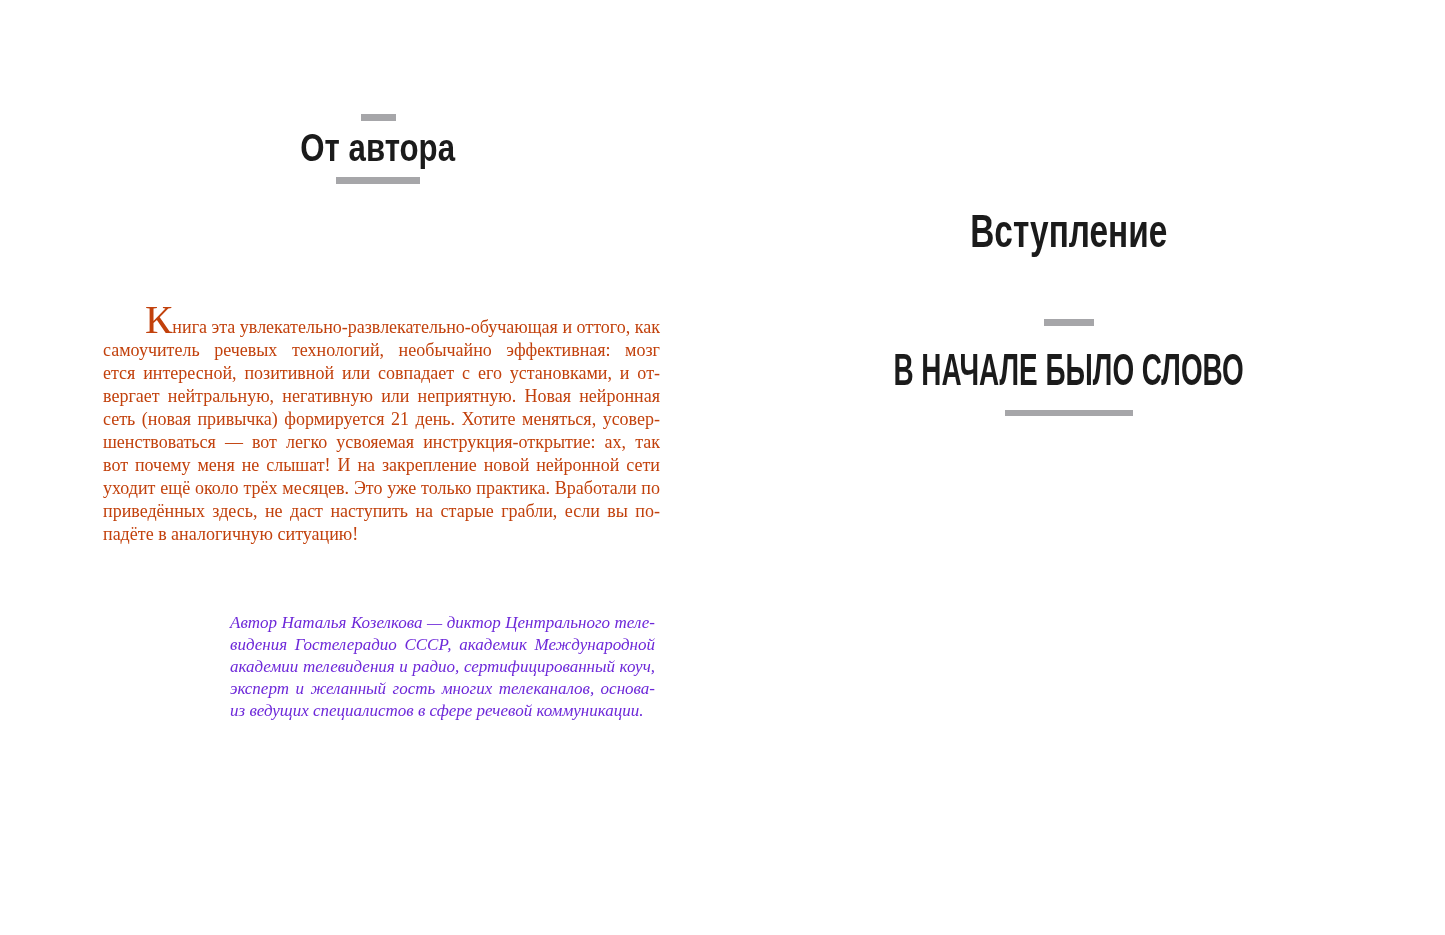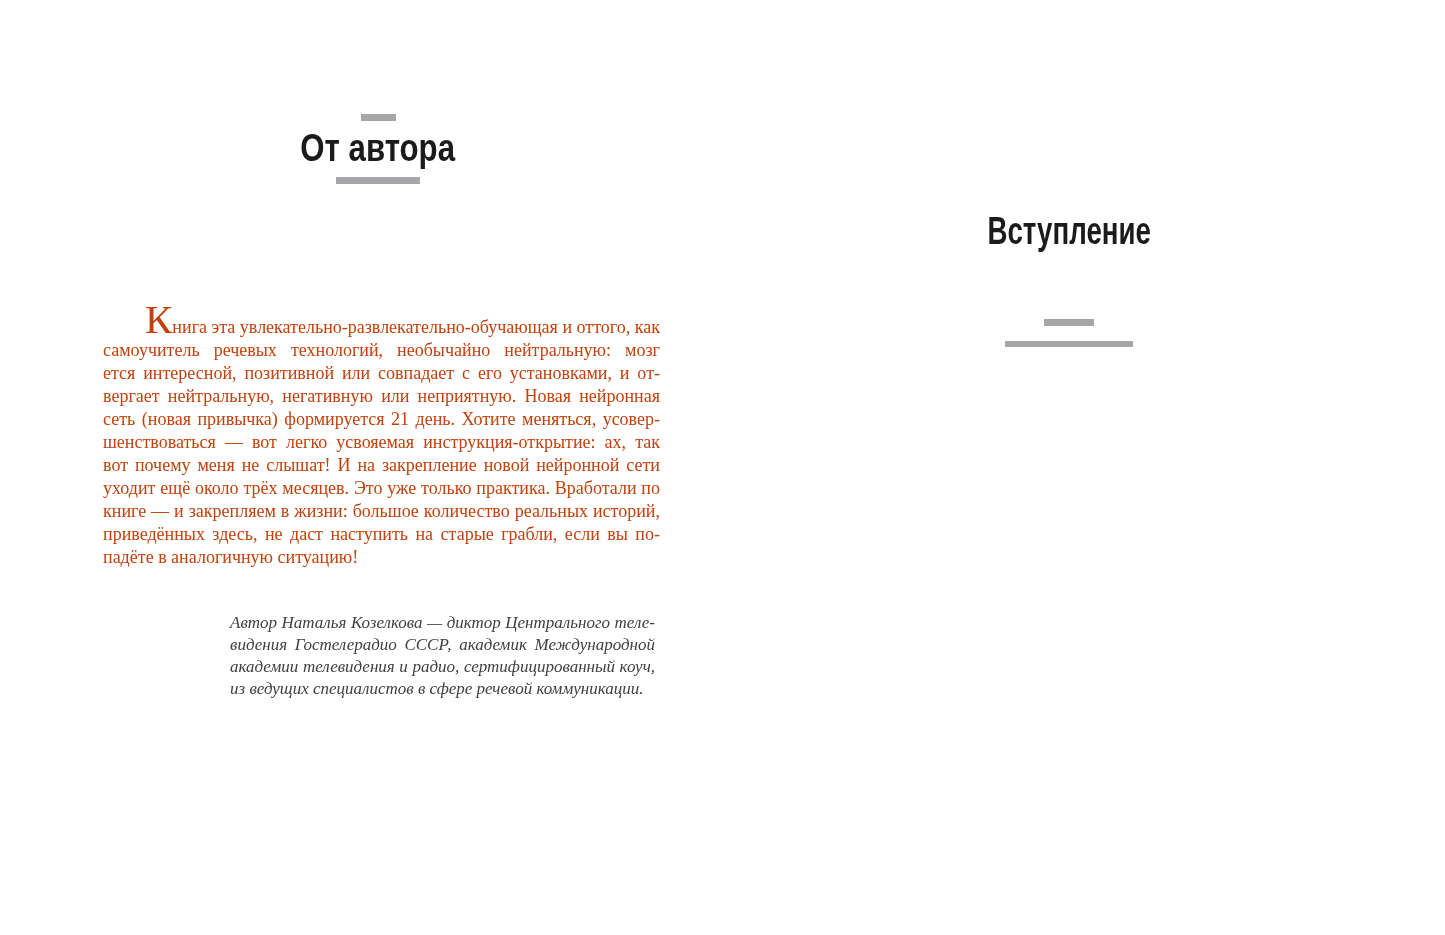--- a/index.html
+++ b/index.html
@@ -43,21 +43,21 @@
   }
 
   
   .hg-left { left: 178px; top: 114px; }
   .hg-left .bar-top    { width: 35px; height: 7px; }
   .hg-left .display-heading { font-size: 39px; line-height: 44px; margin-top: 5px; --sx: 0.80; }
   .hg-left .bar-bottom { width: 84px; height: 7px; margin-top: 7px; }
 
   
   .hg-chapter { left: 869px; top: 206px; }
-  .hg-chapter .display-heading { font-size: 39px; line-height: 50px; --sx: 0.71; }
+  .hg-chapter .display-heading { font-size: 47px; line-height: 50px; --sx: 0.71; }
 
   
   .hg-section { left: 869px; top: 319px; }
   .hg-section .bar-top    { width: 50px; height: 7px; }
   .hg-section .display-heading { font-size: 45px; line-height: 50px; margin-top: 19px; --sx: 0.62; }
   .hg-section .bar-bottom { width: 128px; height: 6px; margin-top: 15px; }
 
   
   .body-block {
     position: absolute;
@@ -89,21 +89,21 @@
   }
 
   
   .note-block {
     position: absolute;
     left: 230px;
     top: 612px;
     width: 425px;
     font-size: 17px;
     font-style: italic;
-    color: #404040;
+    color: #6d28d9;
   }
   .note-line {
     height: 22px;
     line-height: 22px;
     white-space: nowrap;
     text-align: justify;
     text-align-last: justify;
     -moz-text-align-last: justify;
   }
   .note-line.last {
@@ -122,49 +122,52 @@
     <div class="heading-group hg-left">
       <div class="bar bar-top"></div>
       <div class="display-heading">
         <span class="squeeze">От автора</span>
       </div>
       <div class="bar bar-bottom"></div>
     </div>
 
     <div class="body-block">
       <div class="body-line first"><span class="initial-cap">К</span><span>нига эта увлекательно-развлекательно-обучающая и оттого, как</span></div>
-      <div class="body-line">самоучитель речевых технологий, необычайно нейтральную: мозг</div>
+      <div class="body-line">самоучитель речевых технологий, необычайно эффективная: мозг</div>
       <div class="body-line">ется интересной, позитивной или совпадает с его установками, и от-</div>
       <div class="body-line">вергает нейтральную, негативную или неприятную. Новая нейронная</div>
       <div class="body-line">сеть (новая привычка) формируется 21 день. Хотите меняться, усовер-</div>
       <div class="body-line">шенствоваться — вот легко усвояемая инструкция-открытие: ах, так</div>
       <div class="body-line">вот почему меня не слышат! И на закрепление новой нейронной сети</div>
       <div class="body-line">уходит ещё около трёх месяцев. Это уже только практика. Вработали по</div>
-      <div class="body-line">книге — и закрепляем в жизни: большое количество реальных историй,</div>
       <div class="body-line">приведённых здесь, не даст наступить на старые грабли, если вы по-</div>
       <div class="body-line last">падёте в аналогичную ситуацию!</div>
     </div>
 
     <div class="note-block">
       <div class="note-line">Автор Наталья Козелкова — диктор Центрального теле-</div>
       <div class="note-line">видения Гостелерадио СССР, академик Международной</div>
       <div class="note-line">академии телевидения и радио, сертифицированный коуч,</div>
+      <div class="note-line">эксперт и желанный гость многих телеканалов, основа-</div>
       <div class="note-line last">из ведущих специалистов в сфере речевой коммуникации.</div>
     </div>
 
   </div>
 
   <div>
 
     <div class="heading-group hg-chapter">
       <div class="display-heading">
         <span class="squeeze">Вступление</span>
       </div>
     </div>
 
     <div class="heading-group hg-section">
       <div class="bar bar-top"></div>
+      <div class="display-heading">
+        <span class="squeeze">В НАЧАЛЕ БЫЛО СЛОВО</span>
+      </div>
       <div class="bar bar-bottom"></div>
     </div>
 
   </div>
 
 </div>
 
 </body></html>

